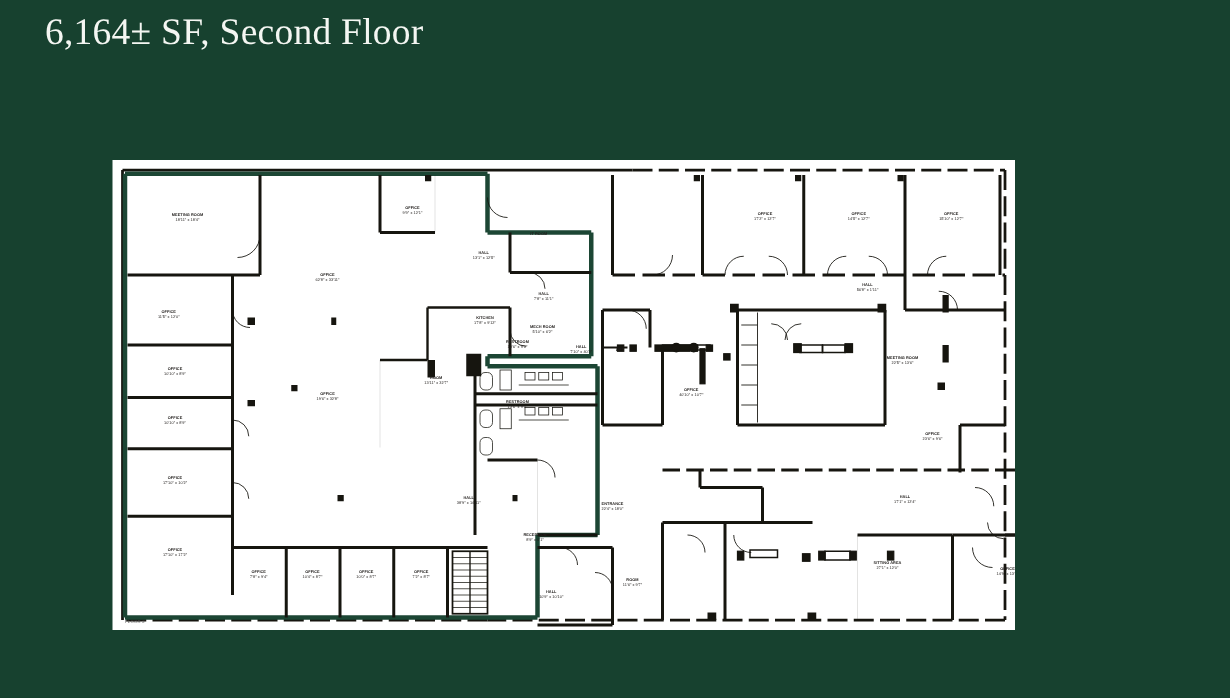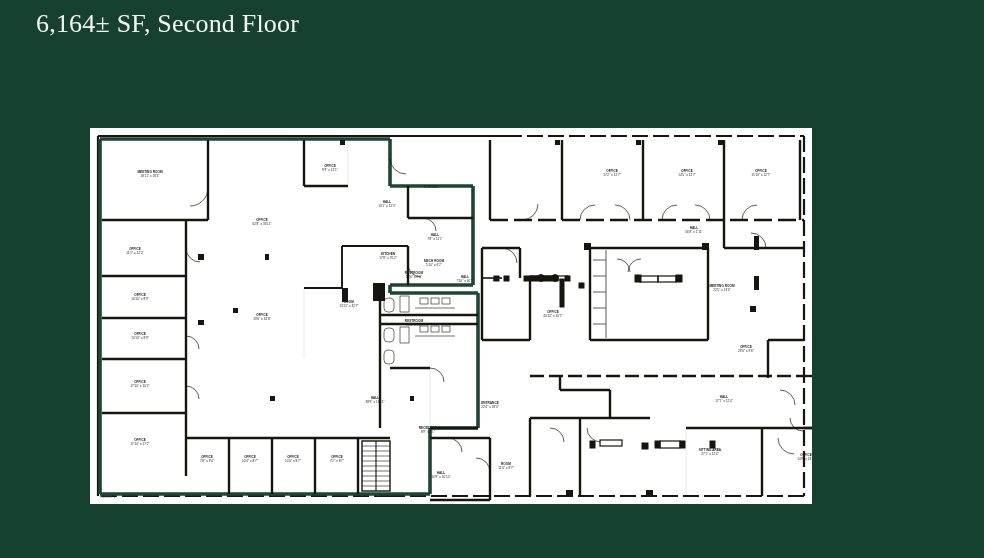--- a/index.html
+++ b/index.html
@@ -12,21 +12,21 @@
   }
   #page {
     position: relative;
     width: 984px; height: 558px;
     background: #17412f;
   }
   #title {
     position: absolute;
     left: 36px; top: 9px;
     font-family: "Liberation Serif", serif;
-    font-size: 26px;
+    font-size: 30px;
     color: #f4f6f2;
     letter-spacing: 0.2px;
     white-space: nowrap;
   }
   #plan-frame {
     position: absolute;
     left: 90px; top: 128px;
     width: 722px; height: 376px;
     background: #ffffff;
     overflow: hidden;

